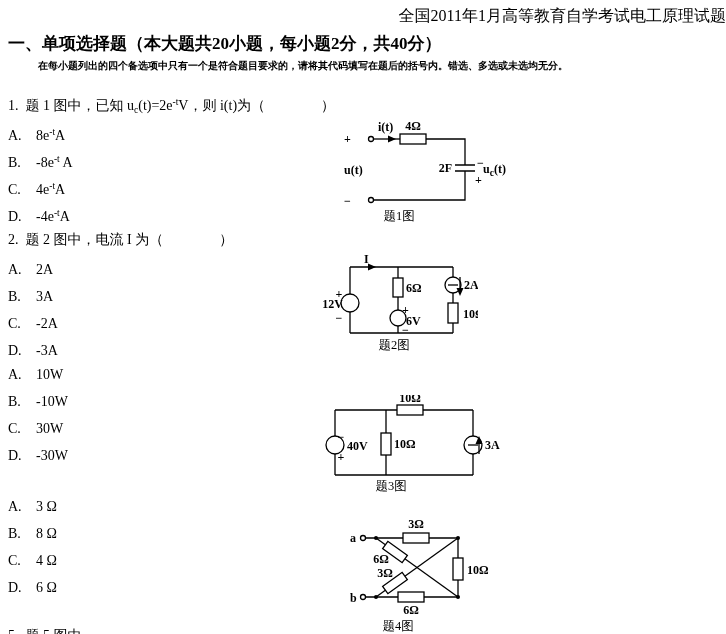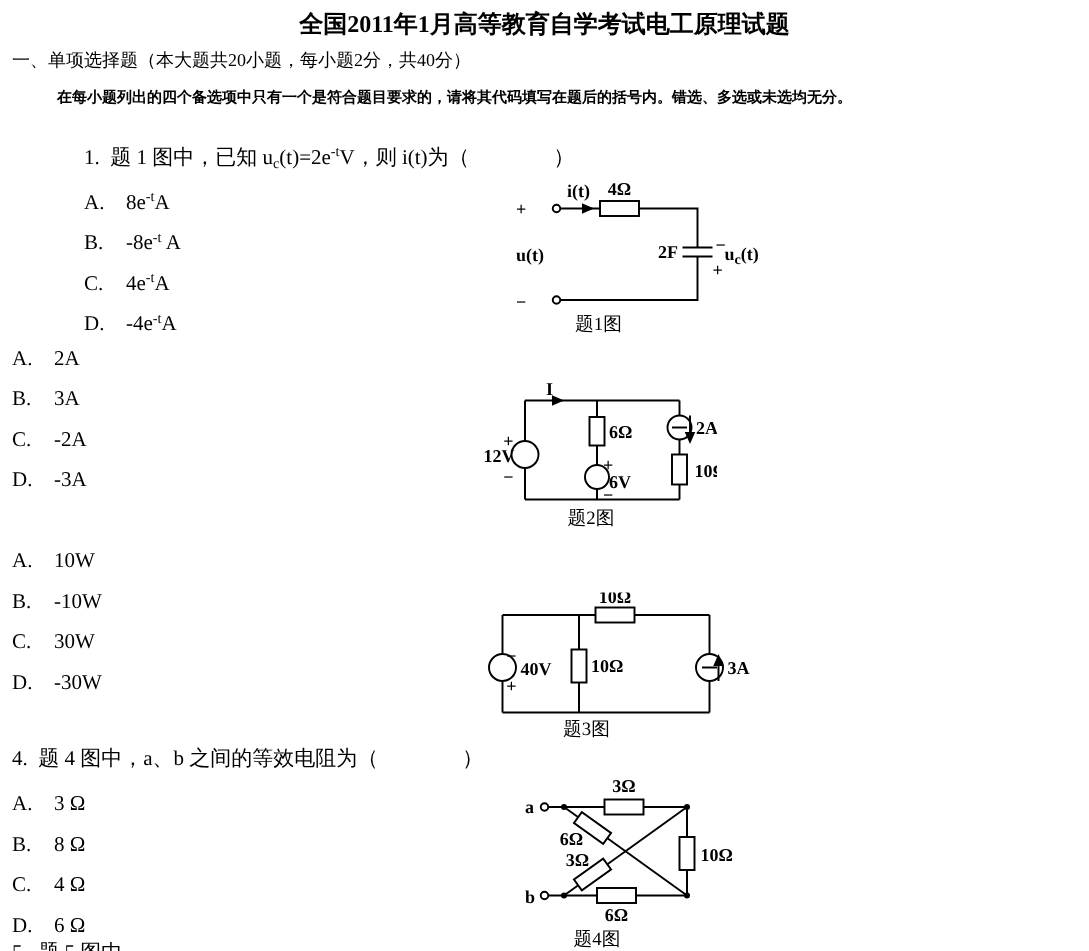--- a/index.html
+++ b/index.html
@@ -1,20 +1,20 @@
 <!DOCTYPE html>
 <html><head>
 <meta charset="utf-8">
 <style>
   html,body{margin:0;padding:0;}
   body{width:726px;height:634px;background:#fff;position:relative;overflow:hidden;
        font-family:"Liberation Serif","DejaVu Serif",serif;color:#000;}
-  .title{position:absolute;top:6px;left:0;width:726px;text-align:center;
-         font-size:16px;font-weight:bold;white-space:pre;}
-  .heading{position:absolute;top:32px;left:8px;font-size:12px;font-weight:normal;white-space:pre;}
+  .title{position:absolute;top:6px;left:0;width:726px;text-align:right;
+         font-size:16px;font-weight:normal;white-space:pre;}
+  .heading{position:absolute;top:32px;left:8px;font-size:17px;font-weight:bold;white-space:pre;}
   .instructions{position:absolute;top:55px;left:38px;width:684px;font-size:10px;
                 font-weight:bold;line-height:22px;}
   .question{position:absolute;left:8px;font-size:14px;}
   .stem-row{height:30px;line-height:17px;white-space:pre-wrap;}
   .opt-row{height:27px;line-height:17px;display:flex;white-space:pre-wrap;}
   .opt-label{flex:0 0 28px;}
   .sup{font-size:9.5px;position:relative;top:-5px;}
   .subsc{font-size:9.5px;position:relative;top:3px;}
   .fig{position:absolute;}
   .fig text{font-family:"Liberation Serif","DejaVu Serif",serif;font-size:12px;font-weight:bold;}
@@ -22,44 +22,44 @@
   .truncated{position:absolute;left:8px;top:628px;width:420px;height:6px;overflow:hidden;
              font-size:14px;line-height:15px;white-space:pre;}
 </style>
 </head>
 <body>
 
 <div class="title">全国2011年1月高等教育自学考试电工原理试题</div>
 <div class="heading">一、单项选择题（本大题共20小题，每小题2分，共40分）</div>
 <div class="instructions">在每小题列出的四个备选项中只有一个是符合题目要求的，请将其代码填写在题后的括号内。错选、多选或未选均无分。</div>
 
-<div class="question" style="top:97px;margin-left:48px;">
+<div class="question" style="top:97px;">
   <div class="stem-row"><span>1.  题 1 图中，已知 u</span><span class="subsc">c</span><span>(t)=2e</span><span class="sup">-t</span><span>V，则 i(t)为（　　　　）</span></div>
   <div class="opt-row"><span class="opt-label">A.</span><span><span>8e</span><span class="sup">-t</span><span>A</span></span></div>
   <div class="opt-row"><span class="opt-label">B.</span><span><span>-8e</span><span class="sup">-t</span><span> A</span></span></div>
   <div class="opt-row"><span class="opt-label">C.</span><span><span>4e</span><span class="sup">-t</span><span>A</span></span></div>
   <div class="opt-row"><span class="opt-label">D.</span><span><span>-4e</span><span class="sup">-t</span><span>A</span></span></div>
 </div>
 
 <div class="question" style="top:231px;">
+  <div class="stem-row"><span>2.  题 2 图中，电流 I 为（　　　　）</span></div>
   <div class="opt-row"><span class="opt-label">A.</span><span>2A</span></div>
   <div class="opt-row"><span class="opt-label">B.</span><span>3A</span></div>
   <div class="opt-row"><span class="opt-label">C.</span><span>-2A</span></div>
   <div class="opt-row"><span class="opt-label">D.</span><span>-3A</span></div>
 </div>
 
 <div class="question" style="top:366px;">
   <div class="opt-row"><span class="opt-label">A.</span><span>10W</span></div>
   <div class="opt-row"><span class="opt-label">B.</span><span>-10W</span></div>
   <div class="opt-row"><span class="opt-label">C.</span><span>30W</span></div>
   <div class="opt-row"><span class="opt-label">D.</span><span>-30W</span></div>
 </div>
 
 <div class="question" style="top:498px;">
-  <div class="stem-row"><span>4.  题 4 图中，a、b 之间的等效电阻为（　　　　）</span></div>
   <div class="opt-row"><span class="opt-label">A.</span><span>3 Ω</span></div>
   <div class="opt-row"><span class="opt-label">B.</span><span>8 Ω</span></div>
   <div class="opt-row"><span class="opt-label">C.</span><span>4 Ω</span></div>
   <div class="opt-row"><span class="opt-label">D.</span><span>6 Ω</span></div>
 </div>
 
 <svg class="fig" style="left:338px;top:120px;" width="170" height="105" viewBox="0 0 170 105">
   <g stroke="#000" stroke-width="1.3" fill="none">
     <circle cx="33" cy="19" r="2.5"></circle>
     <path d="M35.5,19 H62"></path>

